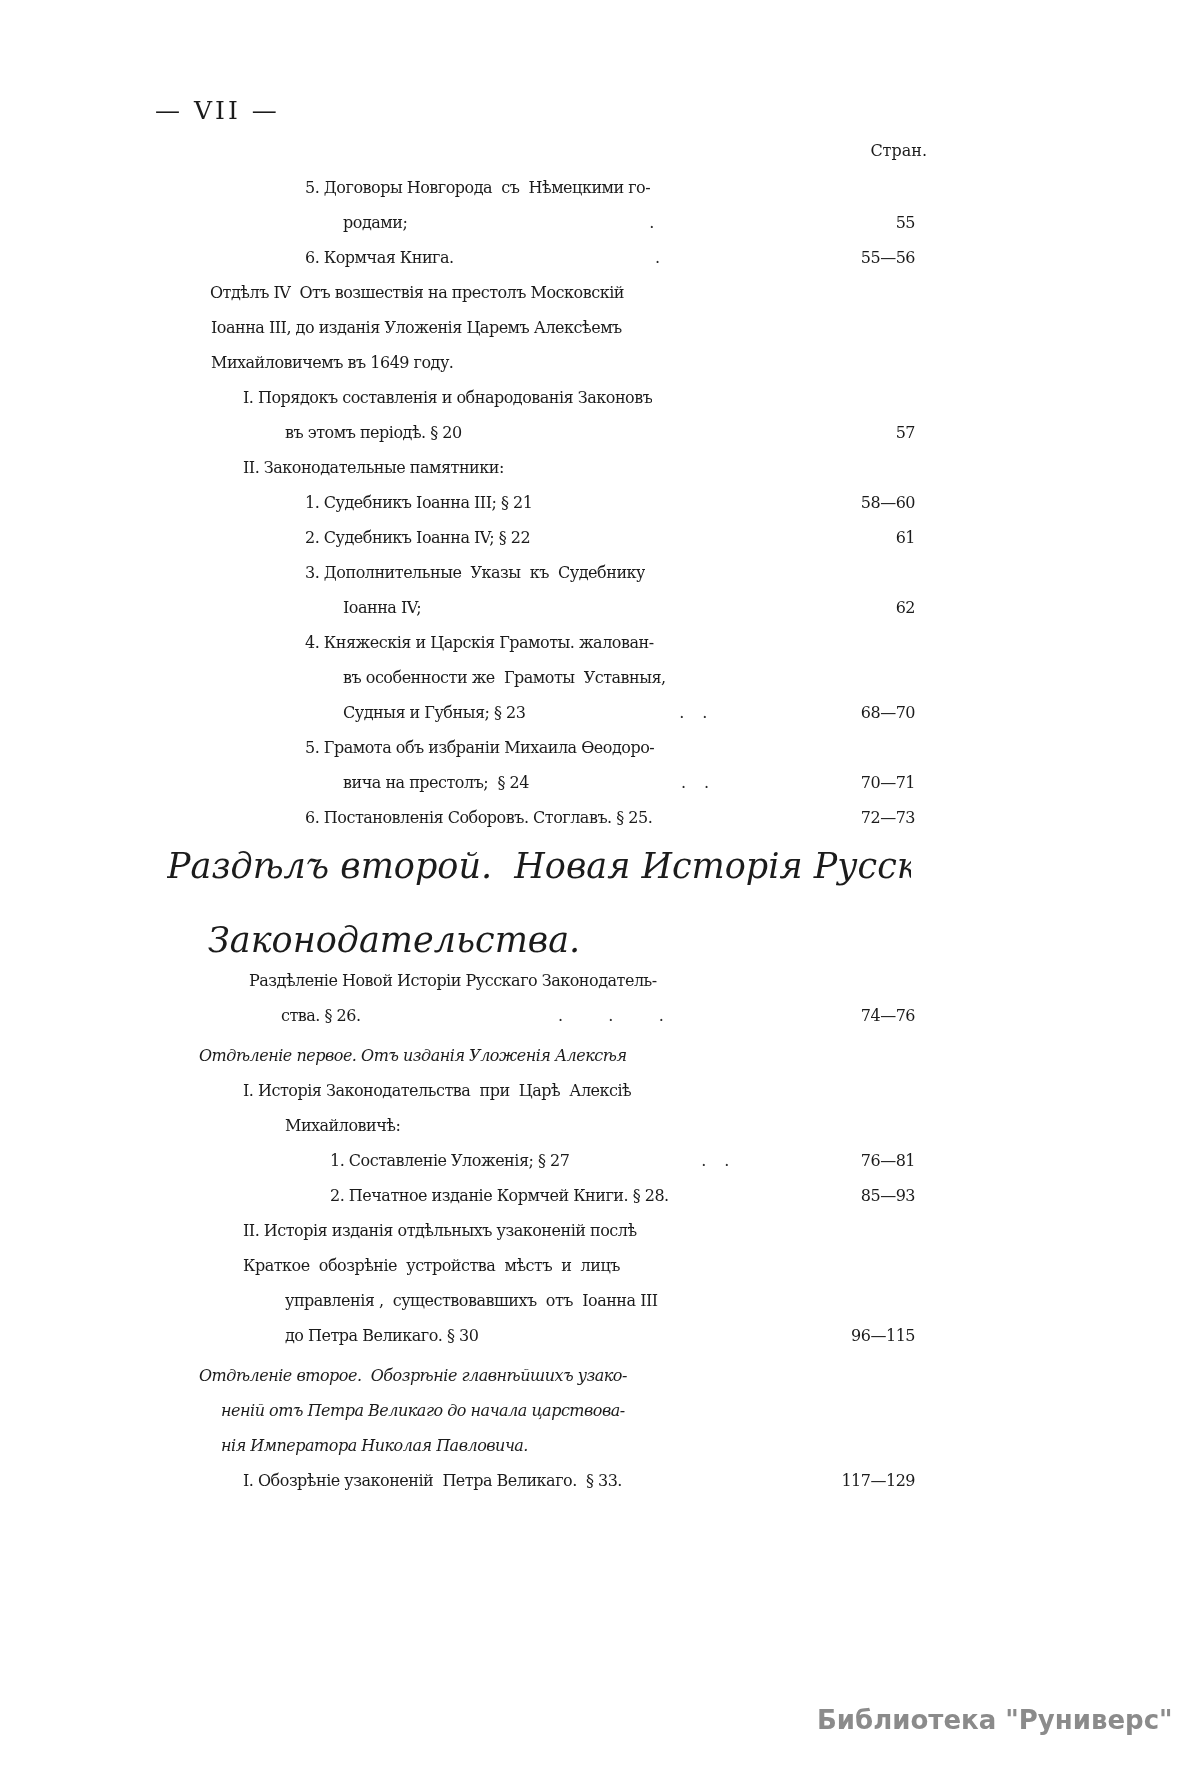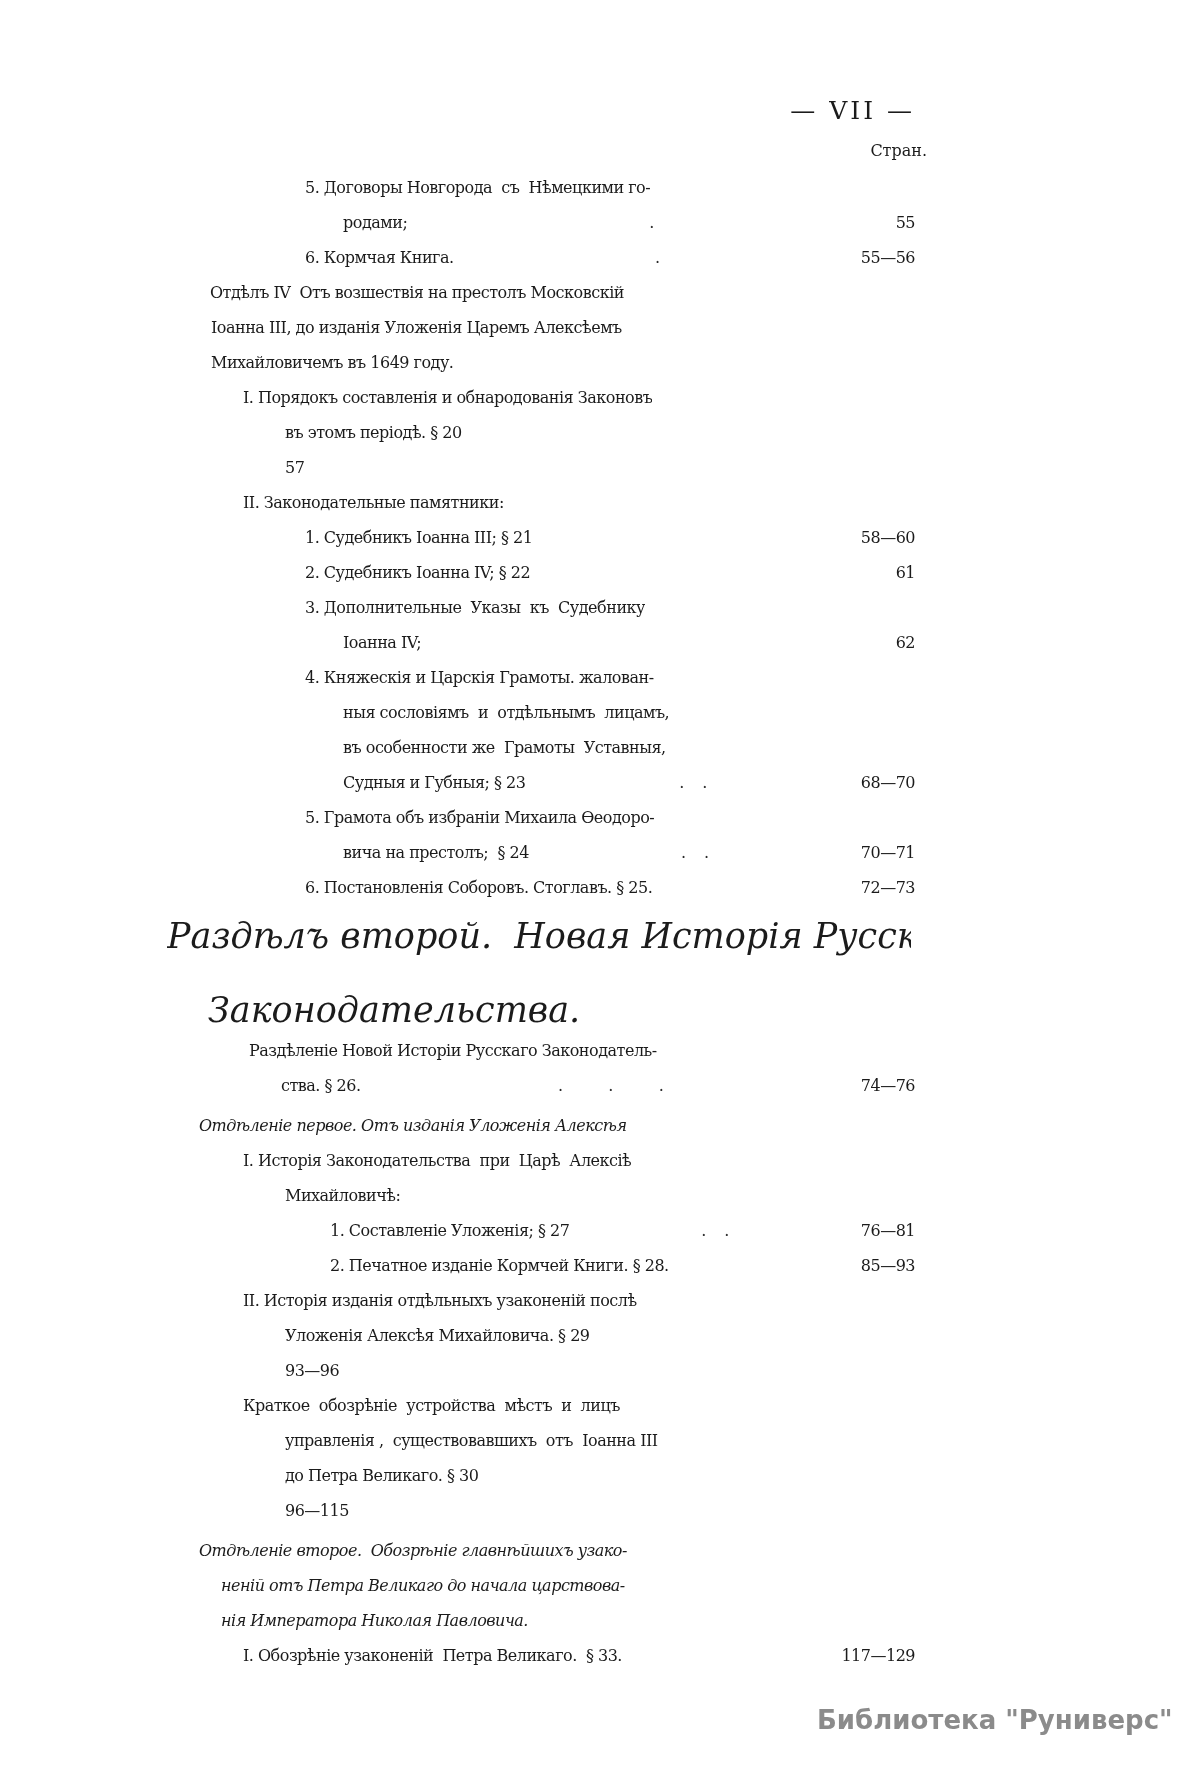--- a/index.html
+++ b/index.html
@@ -10,21 +10,21 @@
     overflow:hidden;
     color:#1b1b1b;
     font-family:"DejaVu Serif","Liberation Serif",serif;
   }
   .content{
     position:absolute;
     left:185px;top:96px;
     width:730px;
   }
   .folio{
-    text-align:right;
+    text-align:left;
     font-size:25px;
     letter-spacing:3px;
     margin-bottom:16px;
     margin-left:-30px;
   }
   .colhead{
     text-align:right;
     font-size:16px;
     margin-bottom:10px;
     margin-right:-12px;
@@ -36,21 +36,21 @@
     line-height:35px;
     letter-spacing:-0.5px;
   }
   .row .t{white-space:pre;flex:0 1 auto;min-width:0;overflow:hidden;}
   .row .gap{flex:1 1 0;min-width:4px;text-align:center;white-space:pre;overflow:hidden;color:#2a2a2a;}
   .row .p{white-space:pre;text-align:right;}
   
   .i-sec{padding-left:0;margin-left:25px;}
   .i-seccont{padding-left:26px;}
   .i-rom{padding-left:58px;}
-  .i-romcont{padding-left:100px;flex-direction:column;}
+  .i-romcont{padding-left:100px;}
   .i-num{padding-left:120px;}
   .i-numcont{padding-left:158px;}
   .i-num2{padding-left:145px;}
   .i-big{margin-left:-18px;}
   .i-bigcont{padding-left:23px;margin-top:28px;}
   .i-sub{padding-left:64px;}
   .i-subcont{padding-left:96px;}
   .i-ital{padding-left:14px;}
   .i-italcont{padding-left:36px;}
   
@@ -137,24 +137,20 @@
         <div class="row i-numcont s-plain">
           <span class="t">Іоанна IV;</span>
           <span class="gap"></span>
           <span class="p">62</span>
         </div>
         <div class="row i-num s-plain">
           <span class="t">4. Княжескія и Царскія Грамоты. жалован-</span>
           <span class="gap"></span>
         </div>
         <div class="row i-numcont s-plain">
-          <span class="t">ныя сословіямъ  и  отдѣльнымъ  лицамъ,</span>
-          <span class="gap"></span>
-        </div>
-        <div class="row i-numcont s-plain">
           <span class="t">въ особенности же  Грамоты  Уставныя,</span>
           <span class="gap"></span>
         </div>
         <div class="row i-numcont s-plain">
           <span class="t">Судныя и Губныя; § 23</span>
           <span class="gap">.    .</span>
           <span class="p">68—70</span>
         </div>
         <div class="row i-num s-plain">
           <span class="t">5. Грамота объ избраніи Михаила Ѳеодоро-</span>
@@ -205,25 +201,20 @@
           <span class="p">76—81</span>
         </div>
         <div class="row i-num2 s-plain">
           <span class="t">2. Печатное изданіе Кормчей Книги. § 28.</span>
           <span class="gap"></span>
           <span class="p">85—93</span>
         </div>
         <div class="row i-rom s-plain">
           <span class="t">II. Исторія изданія отдѣльныхъ узаконеній послѣ</span>
           <span class="gap"></span>
-        </div>
-        <div class="row i-romcont s-plain">
-          <span class="t">Уложенія Алексѣя Михайловича. § 29</span>
-          <span class="gap"></span>
-          <span class="p">93—96</span>
         </div>
         <div class="row i-rom s-plain">
           <span class="t">Краткое  обозрѣніе  устройства  мѣстъ  и  лицъ</span>
           <span class="gap"></span>
         </div>
         <div class="row i-romcont s-plain">
           <span class="t">управленія ,  существовавшихъ  отъ  Іоанна III</span>
           <span class="gap"></span>
         </div>
         <div class="row i-romcont s-plain">

